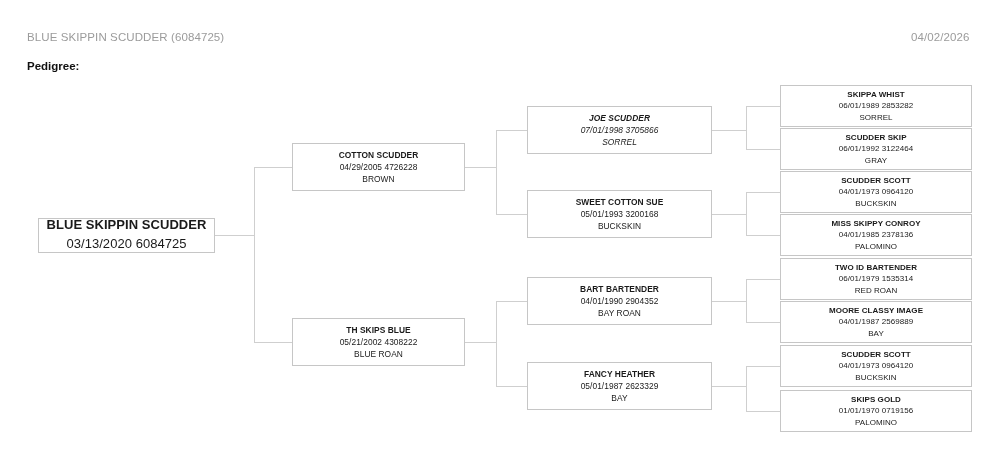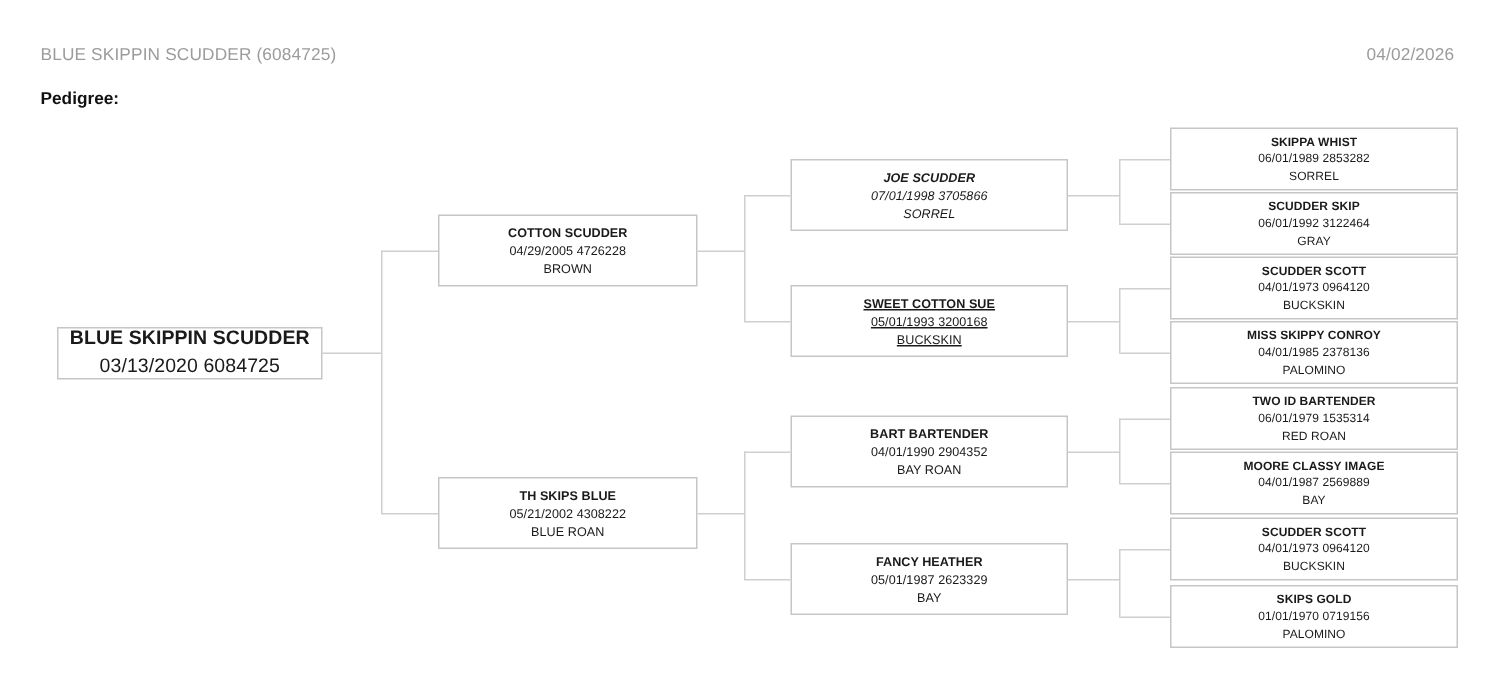--- a/index.html
+++ b/index.html
@@ -79,21 +79,21 @@
       <div class="node g1" style="left: 292px; top: 318px; width: 173px; height: 48px;">
         <div class="nm">TH SKIPS BLUE</div>
         <div class="dt">05/21/2002 4308222</div>
         <div class="co">BLUE ROAN</div>
       </div>
       <div class="node g2" style="left: 527px; top: 106px; width: 185px; height: 48px; font-style: italic;">
         <div class="nm">JOE SCUDDER</div>
         <div class="dt">07/01/1998 3705866</div>
         <div class="co">SORREL</div>
       </div>
-      <div class="node g2" style="left: 527px; top: 190px; width: 185px; height: 48px; text-decoration: underline;">
+      <div class="node g2" style="left: 527px; top: 190px; width: 185px; height: 48px;">
         <div class="nm">SWEET COTTON SUE</div>
         <div class="dt">05/01/1993 3200168</div>
         <div class="co">BUCKSKIN</div>
       </div>
       <div class="node g2" style="left: 527px; top: 277px; width: 185px; height: 48px;">
         <div class="nm">BART BARTENDER</div>
         <div class="dt">04/01/1990 2904352</div>
         <div class="co">BAY ROAN</div>
       </div>
       <div class="node g2" style="left: 527px; top: 362px; width: 185px; height: 48px;">

